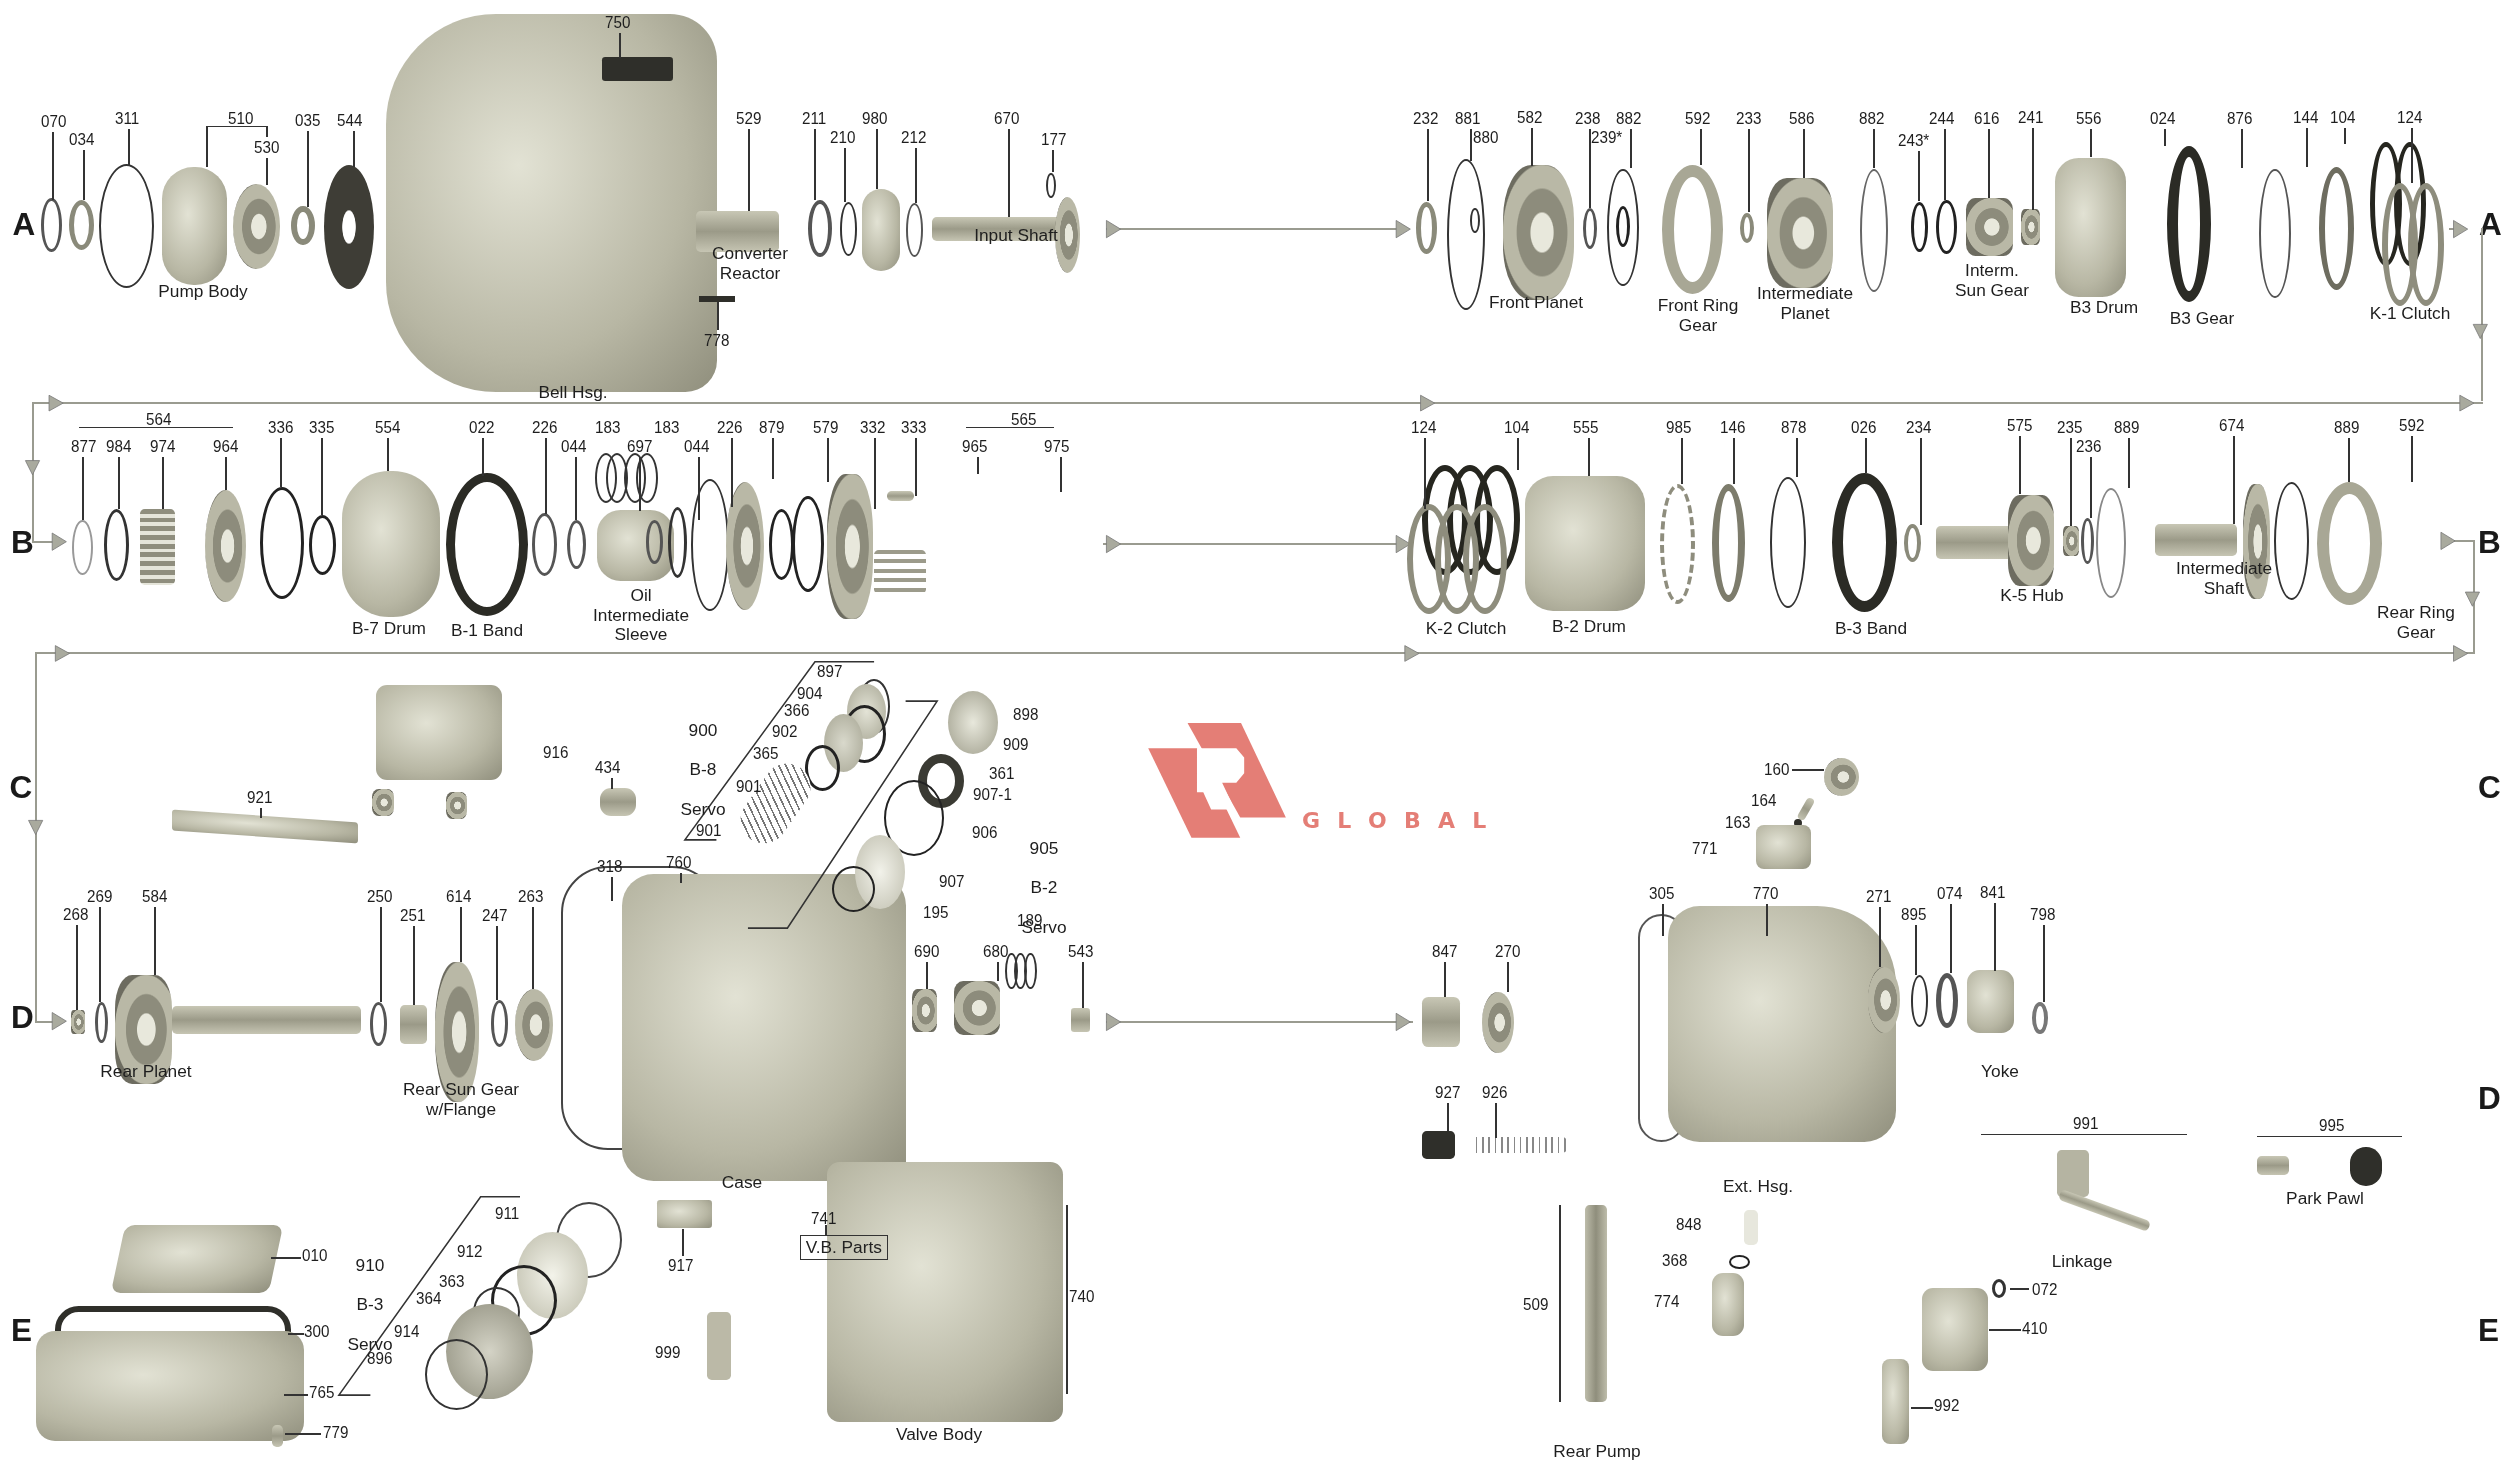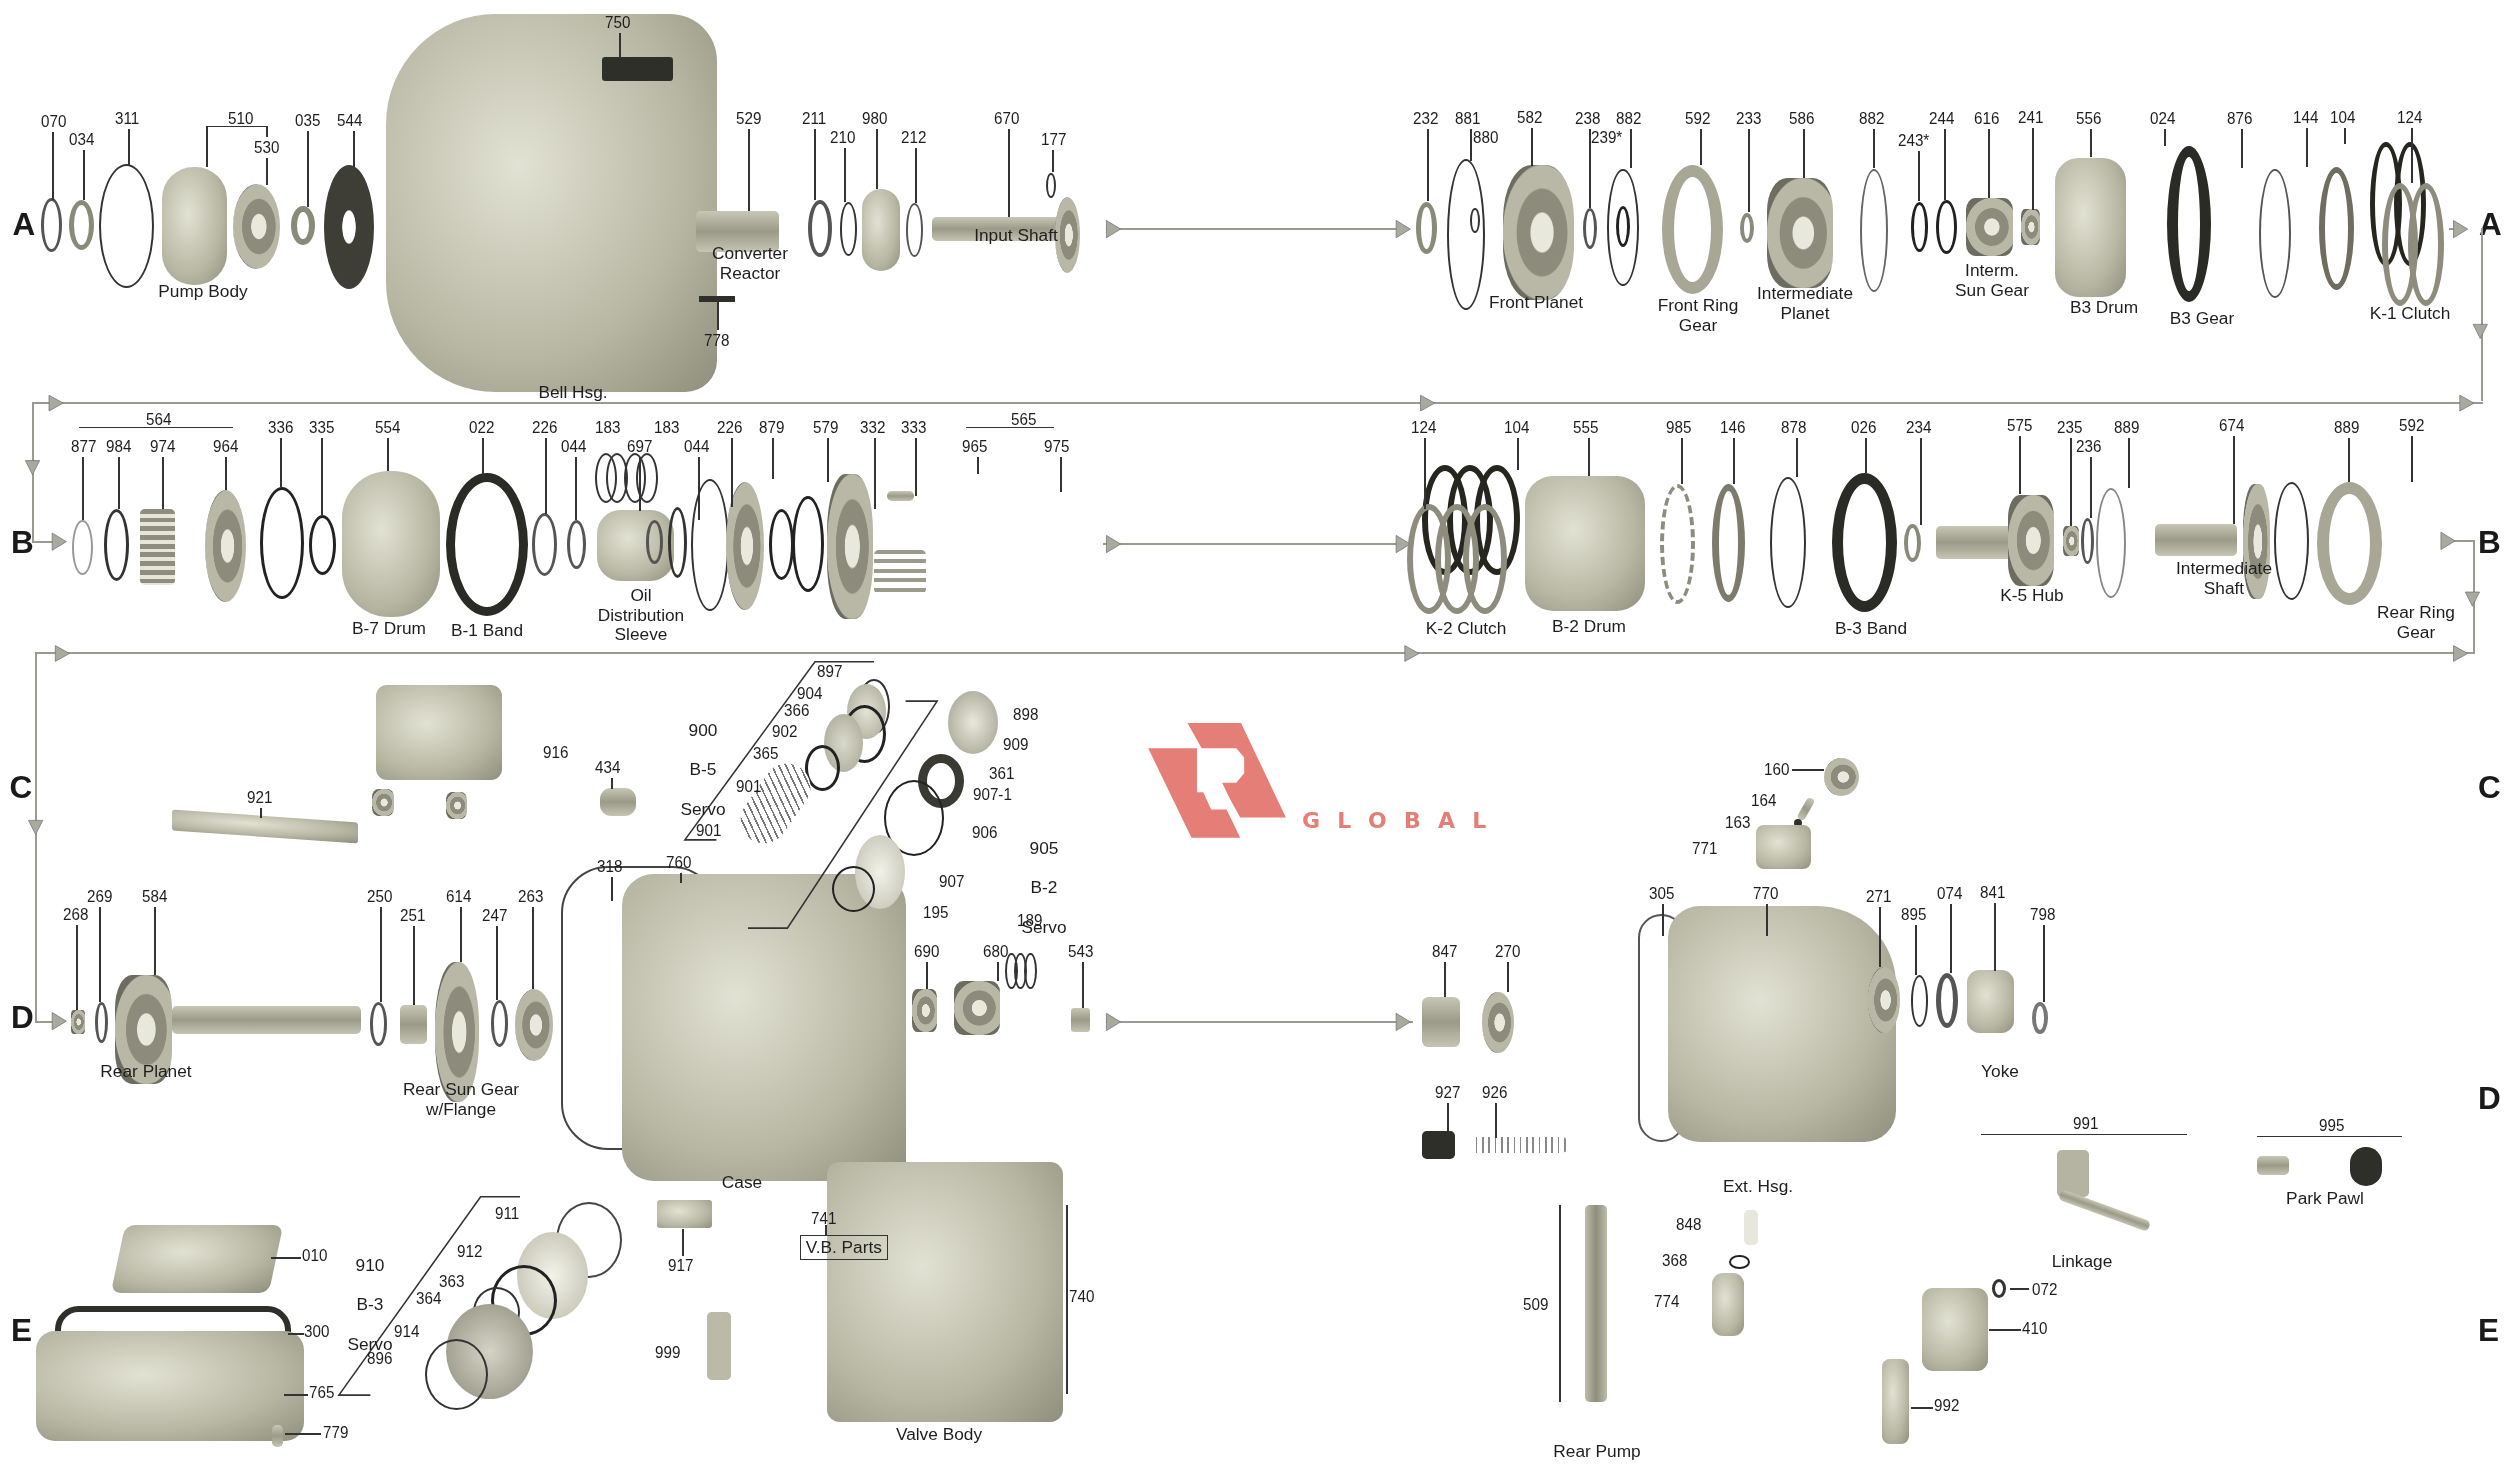--- a/index.html
+++ b/index.html
@@ -293,21 +293,21 @@
   <span class="lbl" style="left:1011px;top:411px">565</span>
   <div class="bracket" style="left:966px;top:427px;width:88px"></div>
   <span class="lbl" style="left:962px;top:438px">965</span>
   <div class="lead" style="left:977px;top:457px;height:17.3px"></div>
   <span class="lbl" style="left:1044px;top:438px">975</span>
   <div class="lead" style="left:1060px;top:457px;height:35px"></div>
 
   <div class="name" style="left:389px;top:619px">B-7 Drum</div>
   <div class="name" style="left:487px;top:621px">B-1 Band</div>
   <div class="name" style="left:641px;top:586px">Oil
-Distribution
+Intermediate
 Sleeve</div>
 </div>
 
 <div>
   <div class="ring" style="left:1422px;top:465px;width:46px;height:110px;border-width:6.3px;border-color:#26261f"></div>
   <div class="ring" style="left:1447px;top:465px;width:46px;height:110px;border-width:6.3px;border-color:#26261f"></div>
   <div class="ring" style="left:1474px;top:465px;width:46px;height:110px;border-width:6.3px;border-color:#26261f"></div>
   <div class="ring" style="left:1407px;top:504px;width:44px;height:110px;border-width:6.3px;border-color:#8e8d7d"></div>
   <div class="ring" style="left:1435px;top:504px;width:44px;height:110px;border-width:6.3px;border-color:#8e8d7d"></div>
   <div class="ring" style="left:1463px;top:504px;width:44px;height:110px;border-width:6.3px;border-color:#8e8d7d"></div>
@@ -438,21 +438,21 @@
   <span class="lbl" style="left:914px;top:943px">690</span>
   <div class="lead" style="left:926px;top:962px;height:27px"></div>
   <span class="lbl" style="left:983px;top:943px">680</span>
   <div class="lead" style="left:997px;top:962px;height:19px"></div>
   <span class="lbl" style="left:1017px;top:912px">189</span>
   <span class="lbl" style="left:1068px;top:943px">543</span>
   <div class="lead" style="left:1082px;top:962px;height:46px"></div>
 
   <div class="name" style="left:703px;top:701px">
     <span>900</span><br>
-    <span>B-5</span><br>
+    <span>B-8</span><br>
     <span>Servo</span>
   </div>
   <span class="lbl" style="left:817px;top:663px">897</span>
   <span class="lbl" style="left:797px;top:685px">904</span>
   <span class="lbl" style="left:784px;top:702px">366</span>
   <span class="lbl" style="left:772px;top:723px">902</span>
   <span class="lbl" style="left:753px;top:745px">365</span>
   <span class="lbl" style="left:736px;top:778px">901</span>
   <span class="lbl" style="left:696px;top:822px">901</span>
 

